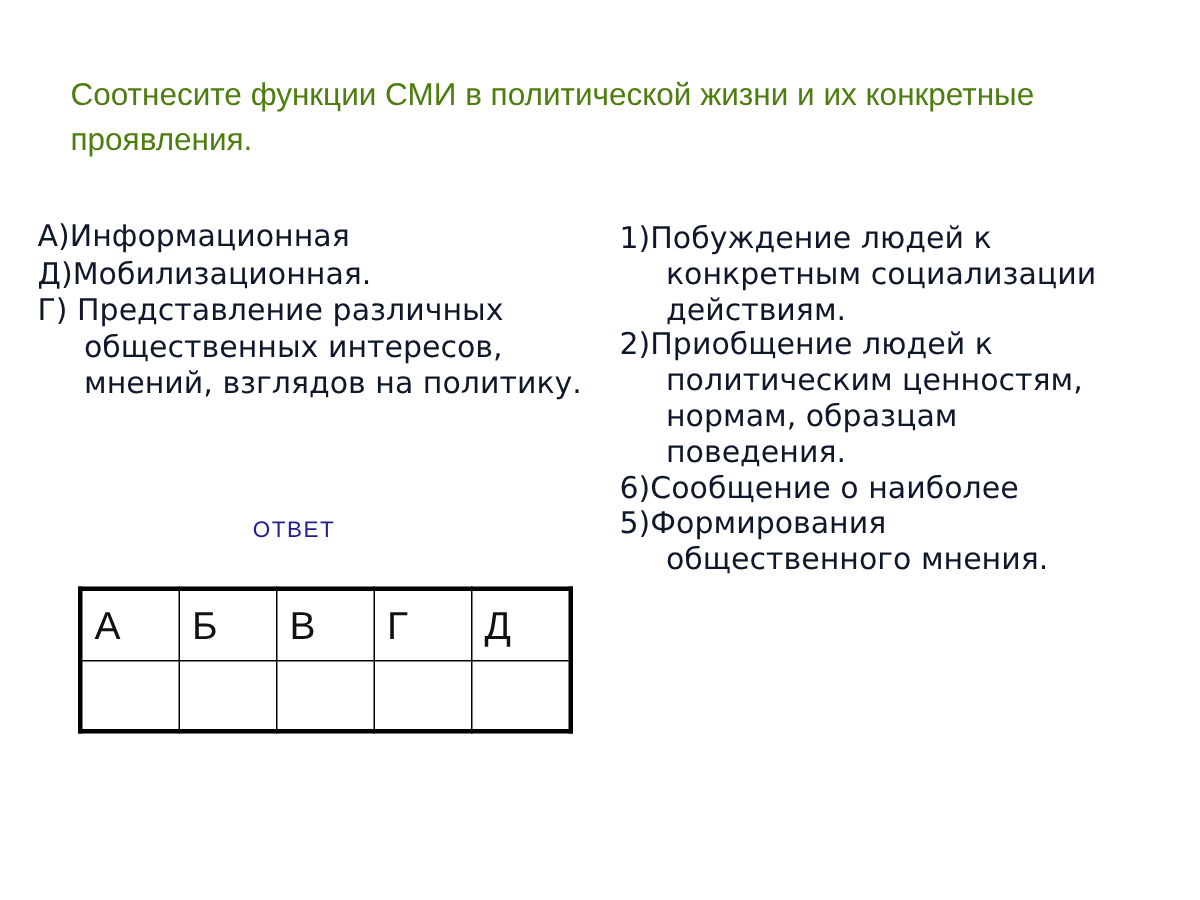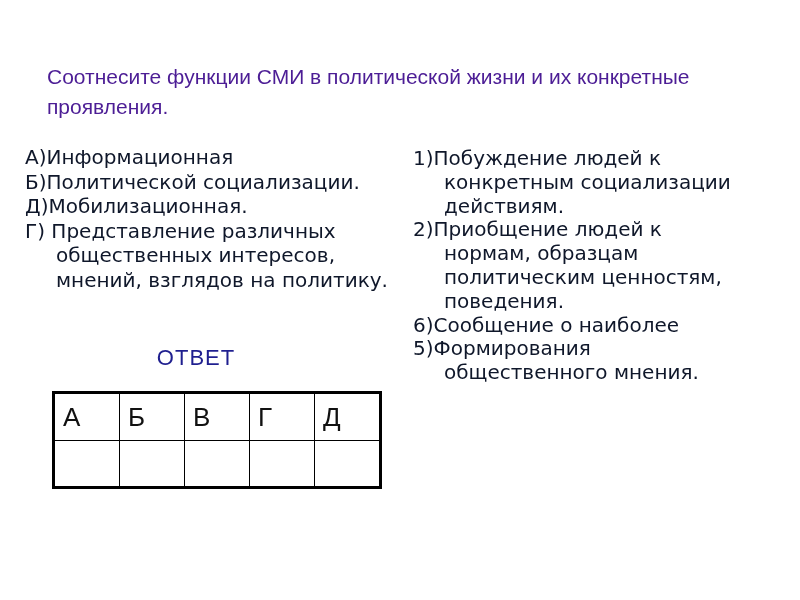--- a/index.html
+++ b/index.html
@@ -11,26 +11,26 @@
     position: relative;
     width: 800px;
     height: 600px;
     background: #ffffff;
     overflow: hidden;
     font-family: "DejaVu Sans", sans-serif;
   }
   .title {
     position: absolute;
     left: 47px;
-    top: 62px;
+    top: 49px;
     width: 715px;
     font-family: "Liberation Sans", sans-serif;
     font-size: 21px;
     line-height: 30px;
-    color: #4c1d95;
+    color: #4d7c0f;
   }
   .col {
     position: absolute;
     color: #0f172a;
     font-size: 20px;
   }
   .col-left {
     left: 25px;
     top: 145px;
     width: 372px;
@@ -48,21 +48,21 @@
   .line.cont {
     margin-left: 31px;
   }
   .answer-label {
     position: absolute;
     left: 52px;
     top: 345px;
     width: 288px;
     text-align: center;
     font-family: "Liberation Sans", sans-serif;
-    font-size: 22px;
+    font-size: 15px;
     letter-spacing: 1px;
     color: #1f1f8f;
   }
   table.answer-table {
     position: absolute;
     left: 52px;
     top: 391px;
     border-collapse: collapse;
     border: 3px solid #000000;
   }
@@ -87,42 +87,39 @@
 
 <div class="slide">
 
   <div class="title">Соотнесите функции СМИ в политической жизни и их конкретные проявления.</div>
 
   <div class="col col-left">
     <div>
       <div class="line">А)Информационная</div>
     </div>
     <div>
-      <div class="line">Б)Политической социализации.</div>
-    </div>
-    <div>
       <div class="line">Д)Мобилизационная.</div>
     </div>
     <div>
       <div class="line">Г) Представление различных</div>
       <div class="line cont">общественных интересов,</div>
       <div class="line cont">мнений, взглядов на политику.</div>
     </div>
   </div>
 
   <div class="col col-right">
     <div>
       <div class="line">1)Побуждение людей к</div>
       <div class="line cont">конкретным социализации</div>
       <div class="line cont">действиям.</div>
     </div>
     <div>
       <div class="line">2)Приобщение людей к</div>
+      <div class="line cont">политическим ценностям,</div>
       <div class="line cont">нормам, образцам</div>
-      <div class="line cont">политическим ценностям,</div>
       <div class="line cont">поведения.</div>
     </div>
     <div>
       <div class="line">6)Сообщение о наиболее</div>
     </div>
     <div>
       <div class="line">5)Формирования</div>
       <div class="line cont">общественного мнения.</div>
     </div>
   </div>

